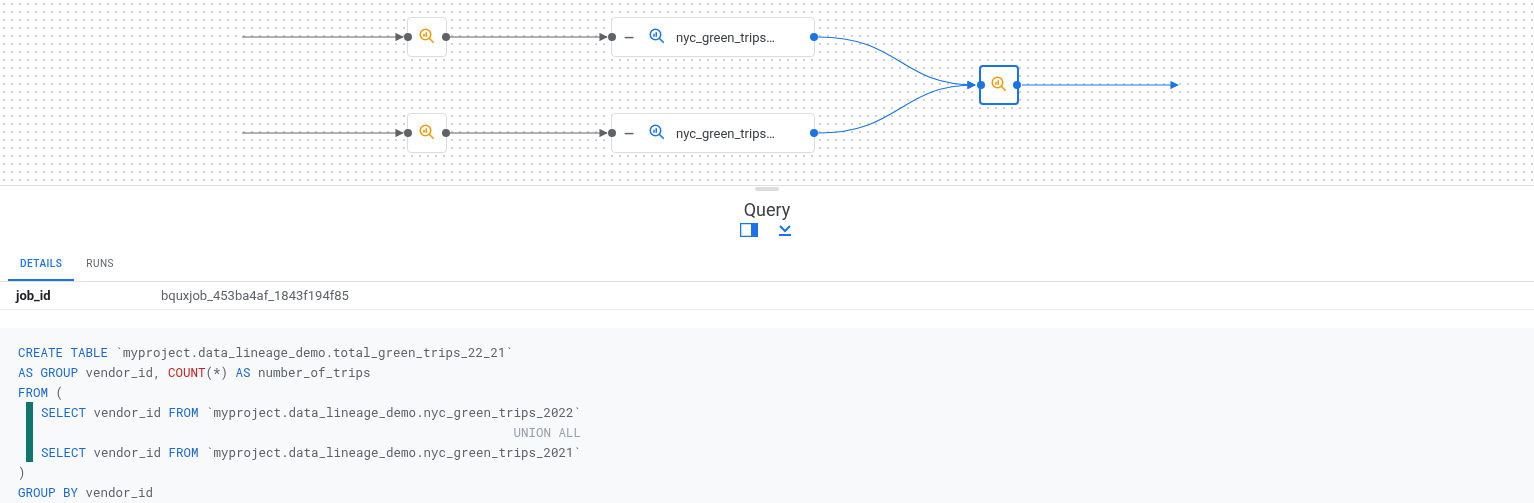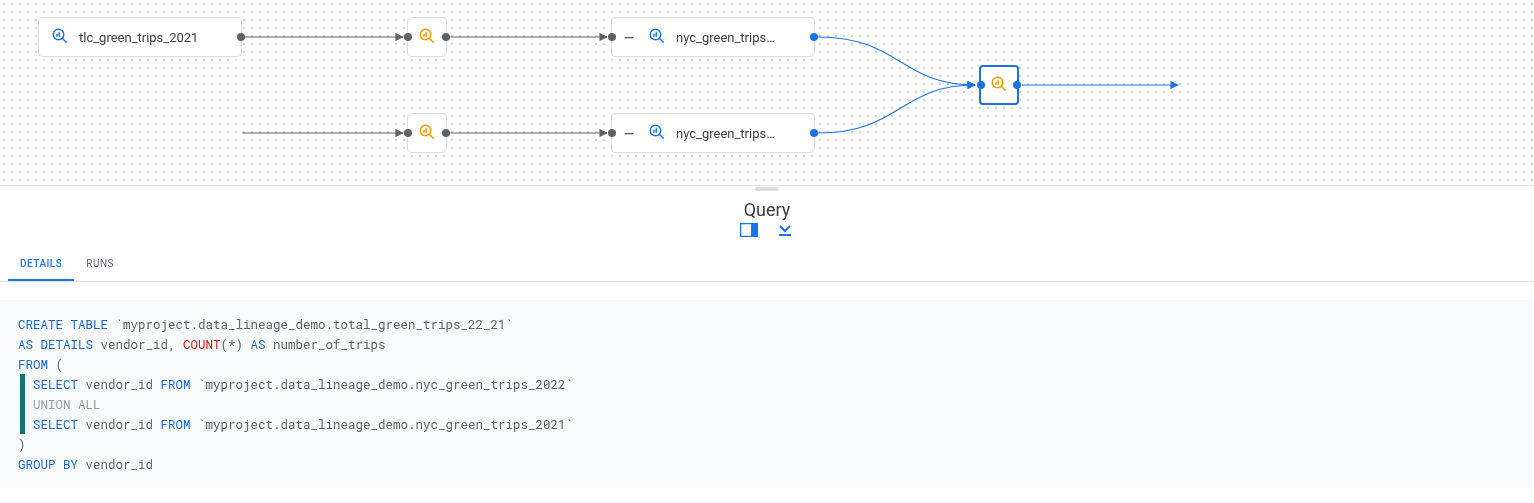--- a/index.html
+++ b/index.html
@@ -27,21 +27,21 @@
 .tab { padding: 10px 12px; font-size: 10px; letter-spacing: 0.5px; color: #5f6368; cursor: pointer; border-bottom: 2px solid transparent; }
 .tab.active { color: #1a73e8; border-bottom-color: #1a73e8; font-weight: 500; }
 .kv-table { width: 100%; border-collapse: collapse; }
 .kv-table tr { border-bottom: 1px solid #e8eaed; }
 .kv-table td { padding: 6px 16px; font-size: 13px; vertical-align: top; }
 .kv-table td.key { font-weight: 700; width: 145px; color: #202124; }
 .kv-table td.val { color: #5f6368; }
 .sql-block { background: #f8f9fa; padding: 14px 8px 14px 18px; font-family: 'Roboto Mono', Menlo, Consolas, monospace; font-size: 12.5px; line-height: 1.6; color: #5f6368; white-space: pre; margin-top: 18px; }
 .kw { color: #1967d2; }
 .fn { color: #c5221f; }
-.indent { display: inline-block; border-left: 5px solid #0f766e; padding-left: 8px; margin-left: 2px; }
+.indent { display: inline-block; border-left: 7px solid #0f766e; padding-left: 8px; margin-left: 8px; text-align: right; }
 </style>
 </head>
 <body>
 
 <div class="canvas">
   <svg class="edges">
     <defs>
       <marker id="arrow-gray" viewBox="0 0 10 10" refX="9" refY="5" markerWidth="7" markerHeight="7" orient="auto">
           <path d="M0,0 L10,5 L0,10 z" fill="#5f6368"></path>
         </marker>
@@ -51,30 +51,20 @@
     </defs>
     <line x1="242" y1="37" x2="403" y2="37" stroke="#5f6368" stroke-width="1.2" marker-end="url(#arrow-gray)"></line>
     <line x1="447" y1="37" x2="607" y2="37" stroke="#5f6368" stroke-width="1.2" marker-end="url(#arrow-gray)"></line>
     <line x1="242" y1="133" x2="403" y2="133" stroke="#5f6368" stroke-width="1.2" marker-end="url(#arrow-gray)"></line>
     <line x1="447" y1="133" x2="607" y2="133" stroke="#5f6368" stroke-width="1.2" marker-end="url(#arrow-gray)"></line>
     <path d="M 818 37 C 900 37, 900 85, 975 85" stroke="#1a73e8" stroke-width="1.2" fill="none" marker-end="url(#arrow-blue)"></path>
     <path d="M 818 133 C 900 133, 900 85, 975 85" stroke="#1a73e8" stroke-width="1.2" fill="none" marker-end="url(#arrow-blue)"></path>
     <line x1="1022" y1="85" x2="1178" y2="85" stroke="#1a73e8" stroke-width="1.2" marker-end="url(#arrow-blue)"></line>
   </svg>
 
-  <div class="node" style="left:38px; top:17px; width:204px;">
-    <span><svg width="18" height="18" viewBox="0 0 24 24">
-          <circle cx="10" cy="10" r="7" fill="none" stroke="#1a73e8" stroke-width="2"></circle>
-          <line x1="15" y1="15" x2="21" y2="21" stroke="#1a73e8" stroke-width="2"></line>
-          <rect x="7" y="9" width="2" height="4" fill="#1a73e8"></rect>
-          <rect x="10" y="7" width="2" height="6" fill="#1a73e8"></rect>
-        </svg></span>
-    <span class="node-label">tlc_green_trips_2021</span>
-    <span class="port gray right"></span>
-  </div>
   <div class="node small" style="left:407px; top:17px;">
     <span><svg width="18" height="18" viewBox="0 0 24 24">
           <circle cx="10" cy="10" r="7" fill="none" stroke="#f29900" stroke-width="2"></circle>
           <line x1="15" y1="15" x2="21" y2="21" stroke="#f29900" stroke-width="2"></line>
           <rect x="7" y="9" width="2" height="4" fill="#f29900"></rect>
           <rect x="10" y="7" width="2" height="6" fill="#f29900"></rect>
         </svg></span>
     <span class="port gray left"></span>
       <span class="port gray right"></span>
   </div>
@@ -149,23 +139,27 @@
   </div>
 </div>
 
 <div class="tabs">
   <div class="tab active">DETAILS</div>
   <div class="tab">RUNS</div>
 </div>
 
 <table class="kv-table">
   <tbody>
+  <tr>
+    <td class="key">job_id</td>
+    <td class="val">bquxjob_453ba4af_1843f194f85</td>
+  </tr>
 </tbody>
   </table>
 
 <div class="sql-block"><span class="kw">CREATE TABLE</span><span> `myproject.data_lineage_demo.total_green_trips_22_21`</span>
-<span class="kw">AS DETAILS</span><span> vendor_id, </span><span class="fn">COUNT</span><span>(*) </span><span class="kw">AS</span><span> number_of_trips</span>
+<span class="kw">AS GROUP</span><span> vendor_id, </span><span class="fn">COUNT</span><span>(*) </span><span class="kw">AS</span><span> number_of_trips</span>
 <span class="kw">FROM</span><span> (</span>
 <span class="indent"><span class="kw">SELECT</span><span> vendor_id </span><span class="kw">FROM</span><span> `myproject.data_lineage_demo.nyc_green_trips_2022`</span>
 <span style="color:#9aa0a6">UNION ALL</span>
 <span class="kw">SELECT</span><span> vendor_id </span><span class="kw">FROM</span><span> `myproject.data_lineage_demo.nyc_green_trips_2021`</span></span>
 <span>)</span>
 <span class="kw">GROUP BY</span><span> vendor_id</span></div>
 
 </body></html>

